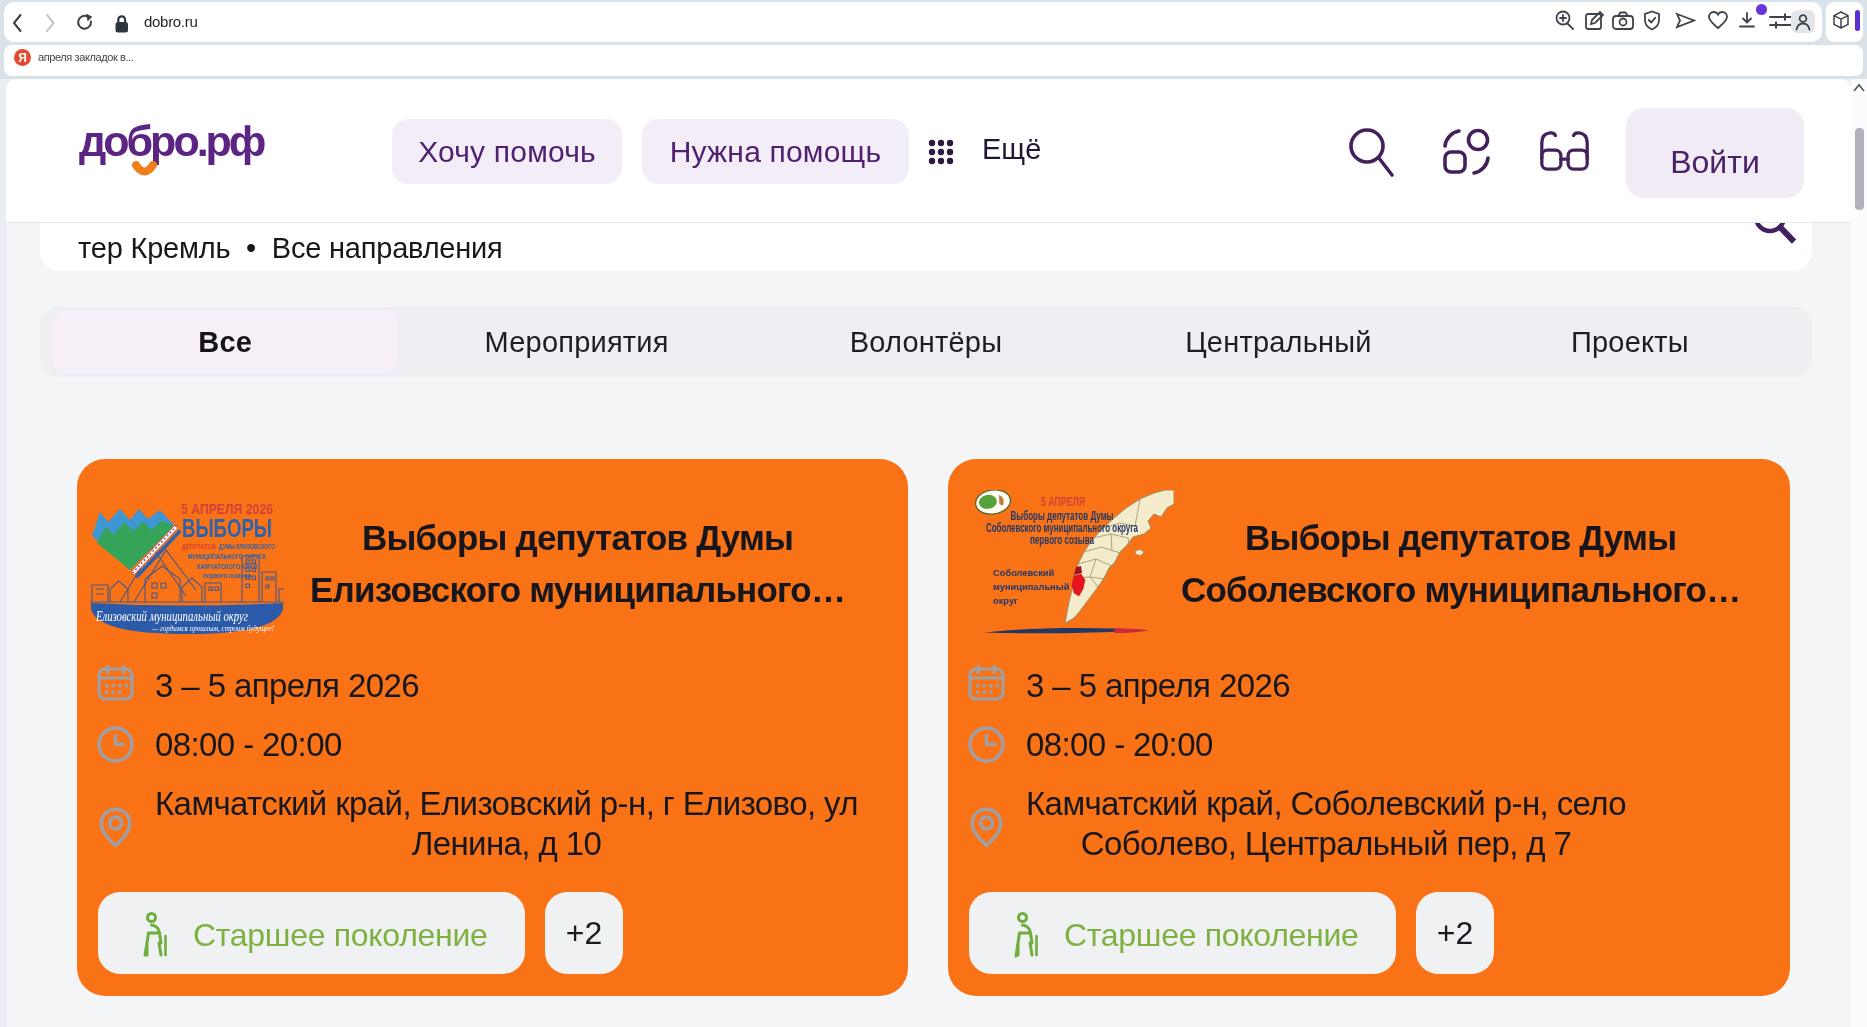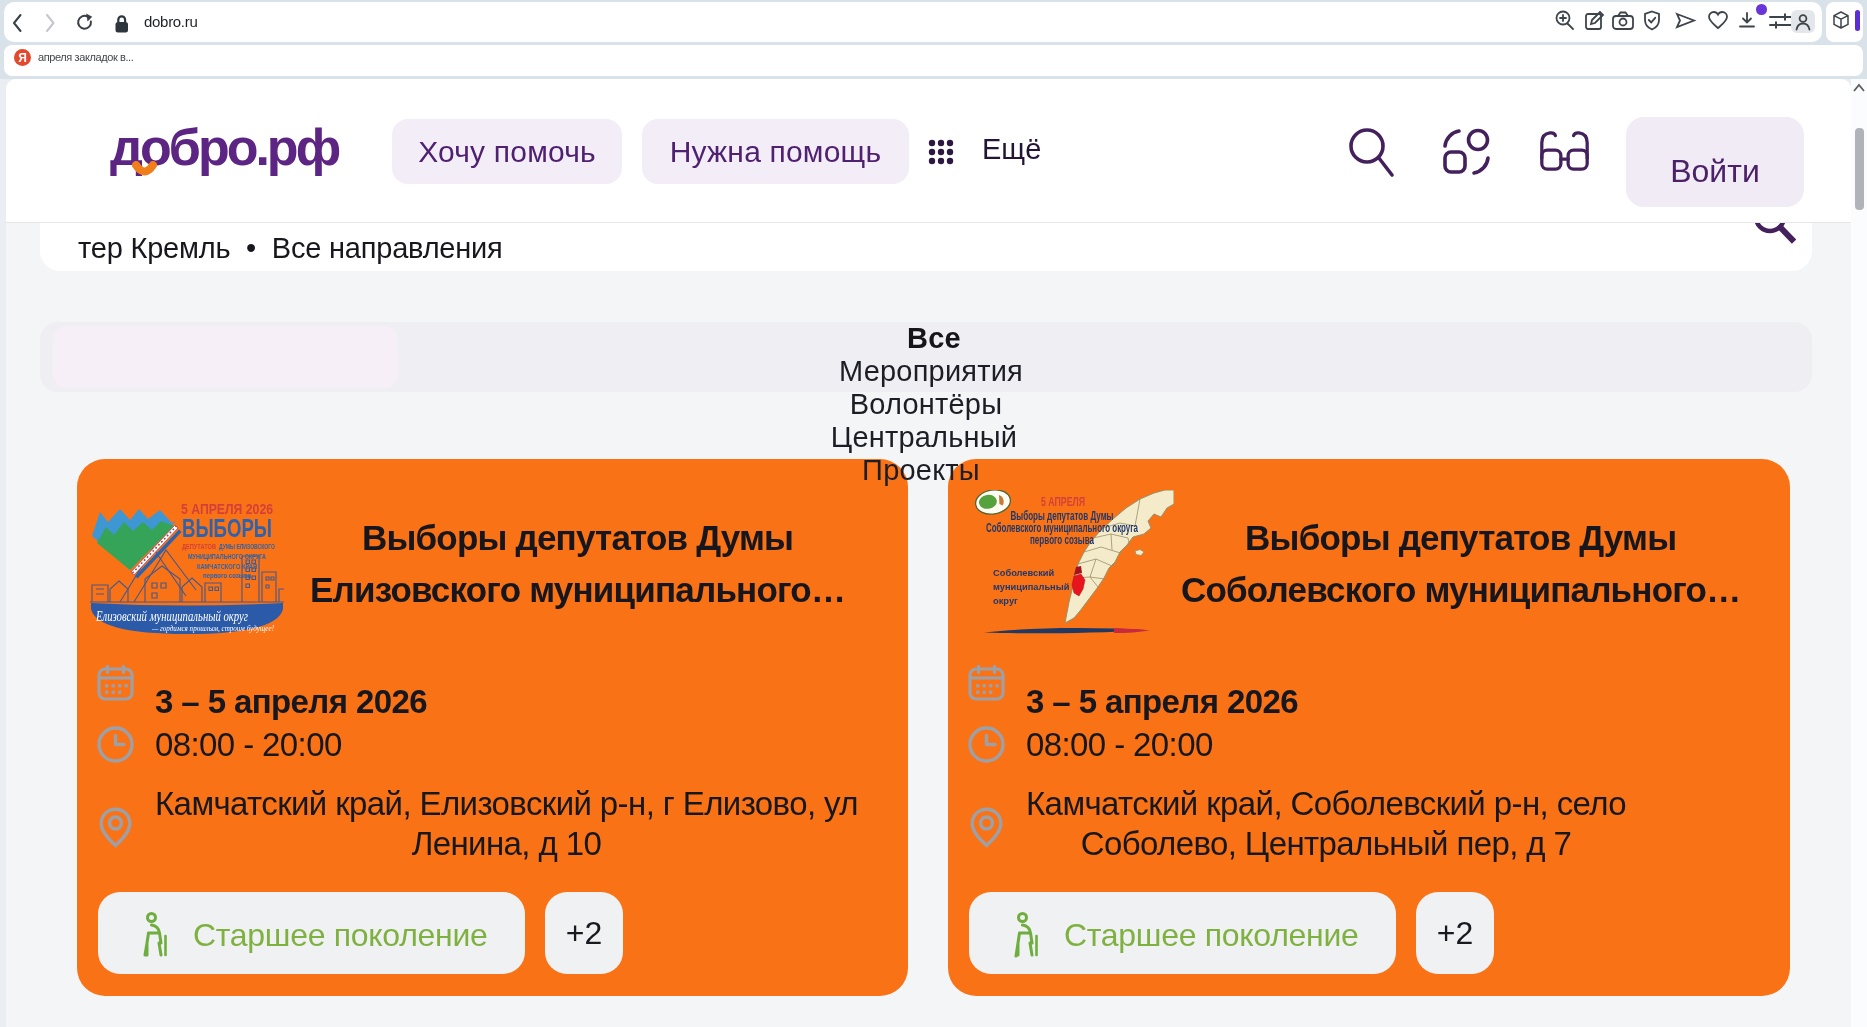--- a/index.html
+++ b/index.html
@@ -15,41 +15,41 @@
   .url { left:144px; top:13px; font-size:15px; color:#1d2126; letter-spacing:-0.3px; }
   .bkbar { left:4px; top:45px; width:1859px; height:31px; background:#fff; border-radius:8px; }
   .ybadge { left:14px; top:49px; width:17px; height:17px; border-radius:50%; background:#e2492f; color:#fff; font-size:12px; font-weight:bold; text-align:center; line-height:18px; }
   .bktext { left:38px; top:51px; font-size:11px; letter-spacing:-0.4px; color:#43474c; }
 
   
   .page { left:6px; top:79px; width:1845px; height:948px; background:#f4f5f7; border-radius:10px 10px 0 0; overflow:hidden; }
   .header { position:absolute; left:0; top:0; width:100%; height:143px; background:#fff; }
   .hline { position:absolute; left:0; top:143px; width:100%; height:1px; background:#e7e7ea; }
 
-  .logo { position:absolute; left:73px; top:38px; font-size:52px; font-weight:bold; color:#5c2483; letter-spacing:-3px;margin-left:31px; }
+  .logo { position:absolute; left:73px; top:38px; font-size:43px; font-weight:bold; color:#5c2483; letter-spacing:-3px; }
   .hbtn { position:absolute; top:40px; height:65px; background:#f3edf7; border-radius:16px; color:#4f2170; font-size:30px; letter-spacing:0.2px; display:flex; align-items:center; justify-content:center; padding-top:0; box-sizing:border-box; }
   .btn1 { left:386px; width:230px; }
   .btn2 { left:636px; width:267px; }
   .esche { position:absolute; left:976px; top:54px; font-size:29px; color:#241536; }
-  .login { position:absolute; left:1620px; top:38px; width:178px; height:90px; background:#f1ebf5; border-radius:18px; color:#4b2168; font-size:32px; display:flex; align-items:center; justify-content:center; padding-top:18px; box-sizing:border-box; }
+  .login { position:absolute; left:1620px; top:29px; width:178px; height:90px; background:#f1ebf5; border-radius:18px; color:#4b2168; font-size:32px; display:flex; align-items:center; justify-content:center; padding-top:18px; box-sizing:border-box; }
 
   .searchrow { position:absolute; left:34px; top:144px; width:1772px; height:48px; background:#fff; border-radius:0 0 20px 20px; overflow:hidden; }
   .searchtxt { position:absolute; left:38px; top:9px; font-size:29px; letter-spacing:-0.2px; color:#18171e; }
 
-  .tabs { position:absolute; left:34px; top:243px; width:1772px; height:70px; background:#efeef2; border-radius:18px; display:flex;flex-direction:column; }
+  .tabs { position:absolute; left:34px; top:228px; width:1772px; height:70px; background:#efeef2; border-radius:18px; display:flex; }
   .tab { flex:1; display:flex; align-items:center; justify-content:center; font-size:29px; letter-spacing:0.2px; color:#1d1d26; position:relative; z-index:1; }
   .tabsel { font-weight:bold; color:#141419; }
   .pill { position:absolute; left:13px; top:4px; width:345px; height:62px; background:#f7eff7; border-radius:14px; }
 
   .card { position:absolute; top:380px; height:537px; background:#f97316; border-radius:28px;text-align:center; }
   .card1 { left:71px; width:831px; }
   .card2 { left:942px; width:842px; }
   .ctitle { position:absolute; left:233px; top:53px; font-size:35px; font-weight:bold; color:#17161d; line-height:52px; letter-spacing:-0.8px; }
   .crow { position:absolute; left:78px; font-size:33px; letter-spacing:-0.6px; color:#17171f; }
-  .cdate { top:224px;font-weight:bold; }
+  .cdate { top:208px; }
   .ctime { top:267px; }
   .cloc  { top:325px; line-height:40px; }
   .cico { position:absolute; left:20px; }
   .chip { position:absolute; top:433px; height:82px; background:#f0f1f3; border-radius:22px; display:flex; align-items:center; }
   .chip1 { left:21px; padding:4px 38px 0 44px; }
   .chiptxt { font-size:32px; letter-spacing:-0.3px; color:#7fb140; margin-left:24px; }
   .chip2 { left:468px; width:78px; justify-content:center; font-size:32px; color:#191920; }
 
   
   .sbtrack { left:1851px; top:79px; width:16px; height:948px; background:#fbfcfd; }

